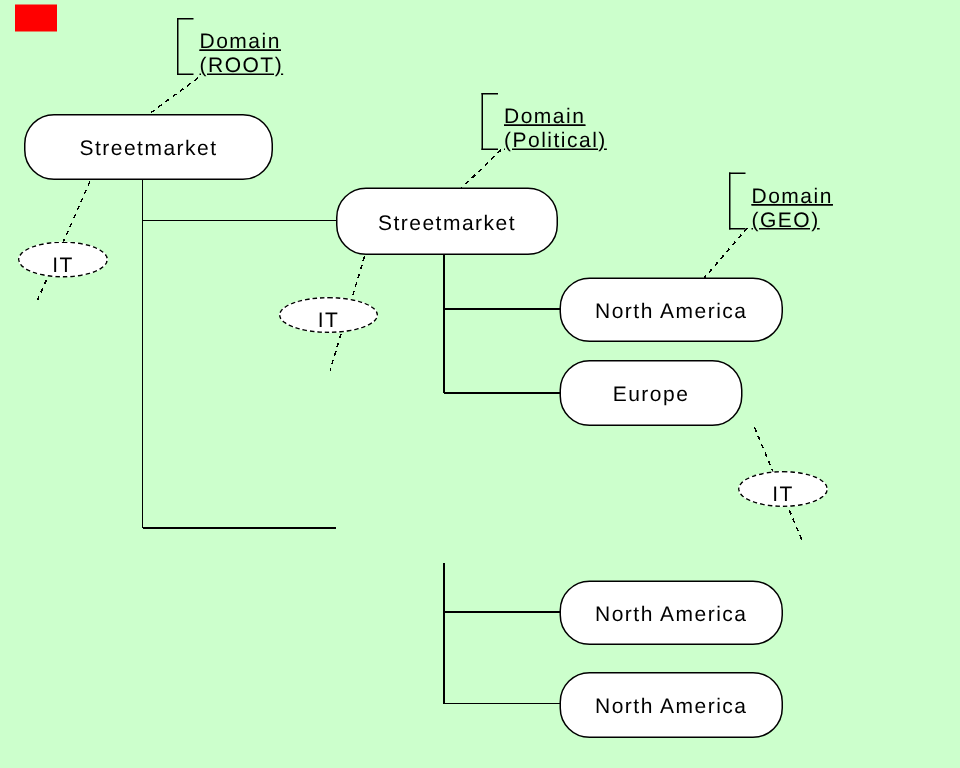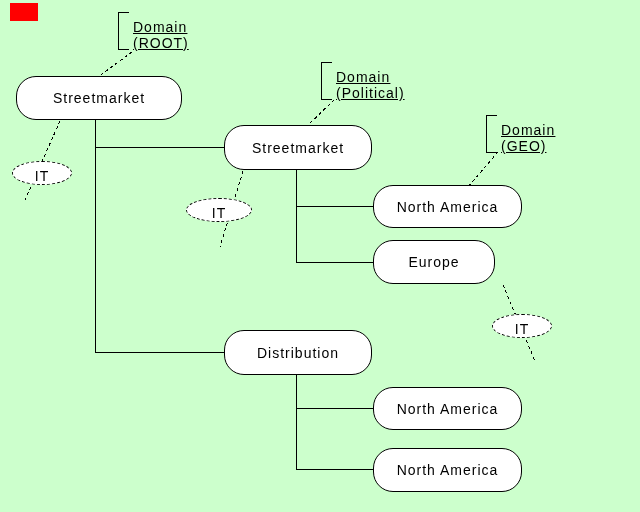--- a/index.html
+++ b/index.html
@@ -111,23 +111,20 @@
   </div>
 
   <div class="node" style="left:373px; top:185px; width:149px; height:43px;">
     <span>North America</span>
   </div>
 
   <div class="node" style="left:373px; top:240px; width:122px; height:44px;">
     <span>Europe</span>
   </div>
 
-  <div class="node" style="left:224px; top:330px; width:148px; height:45px;">
-    <span>Distribution</span>
-  </div>
 
   <div class="node" style="left:373px; top:387px; width:149px; height:43px;">
     <span>North America</span>
   </div>
 
   <div class="node" style="left:373px; top:448px; width:149px; height:44px;">
     <span>North America</span>
   </div>
 
   <div class="it-ellipse" style="left:12px;  top:161px; width:60px; height:24px;">

